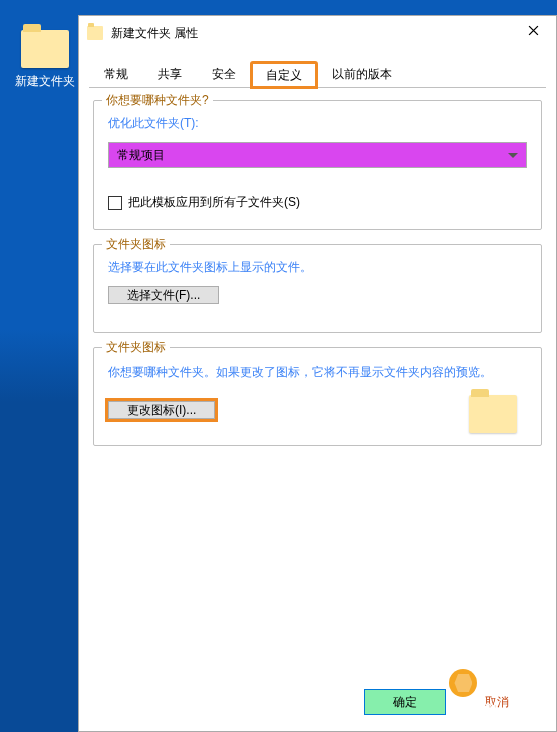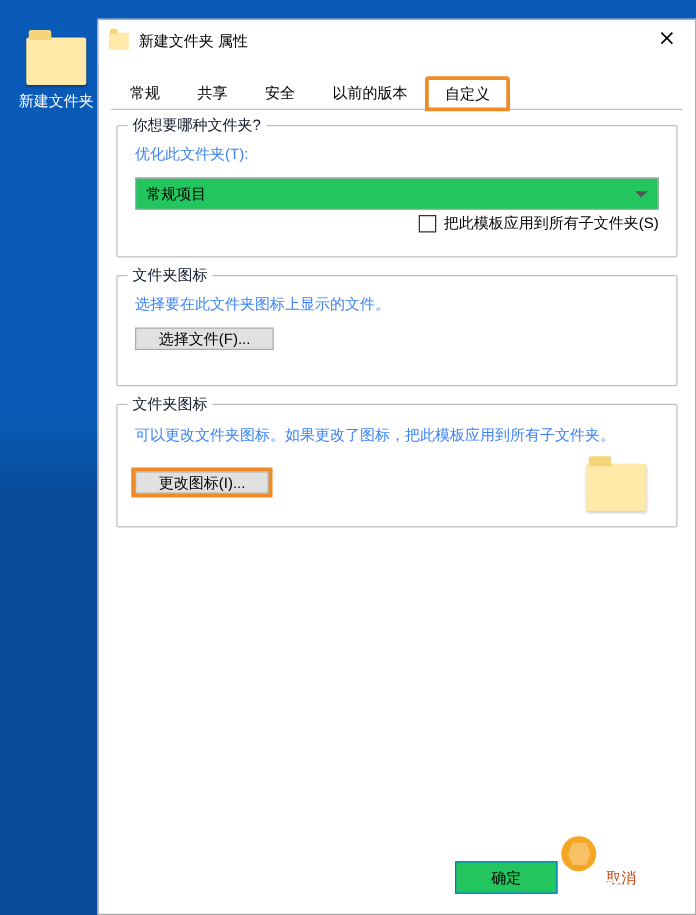--- a/index.html
+++ b/index.html
@@ -126,49 +126,48 @@
     margin-bottom: 14px;
     padding: 14px 14px 18px 14px;
     position: relative;
   }
   .group-title {
     position: absolute;
     top: -9px;
     left: 8px;
     background: #fff;
     padding: 0 4px;
-    color: #0f172a;
+    color: #a16207;
   }
   .group-label {
     margin-bottom: 10px;
     color: #3b82f6;
   }
   .dropdown {
     width: 100%;
     height: 26px;
     border: 1px solid #adadad;
-    background: #22c55e;
+    background: #d946ef;
     display: flex;
     align-items: center;
     padding: 0 8px;
     justify-content: space-between;
     cursor: pointer;
-    margin-bottom: 2px;
+    margin-bottom: 26px;
   }
   .chev {
     width: 0; height: 0;
     border-left: 5px solid transparent;
     border-right: 5px solid transparent;
     border-top: 5px solid #555;
   }
   .checkbox-row {
     display: flex;
     align-items: center;
     gap: 6px;
-    justify-content: flex-end;
   }
   .checkbox {
     width: 14px; height: 14px;
     border: 1px solid #333;
     background: #fff;
     cursor: pointer;
   }
   .btn {
     height: 18px;
     padding: 0 18px;
@@ -179,21 +178,21 @@
     align-items: center;
     justify-content: center;
     color: #000;
   }
   .btn.highlighted {
     outline: 3px solid #f08a24;
     outline-offset: 0px;
   }
   .btn.primary {
     border: 1px solid #0078d7;
-    background: #22c55e;
+    background: #86efac;
   }
   .folder-preview {
     position: absolute;
     right: 10px;
     width: 48px;
     height: 38px;
     background: #ffe9a8;
     border-radius: 2px;
     box-shadow: 0 1px 2px rgba(0,0,0,0.2);
   }
@@ -268,22 +267,22 @@
       <svg viewBox="0 0 10 10">
           <path d="M1 1 L9 9 M9 1 L1 9" stroke="#000" stroke-width="1.2"></path>
         </svg>
     </div>
   </div>
 
   <div class="tabstrip">
     <div class="tab">常规</div>
     <div class="tab">共享</div>
     <div class="tab">安全</div>
+    <div class="tab active highlighted">自定义</div>
     <div class="tab">以前的版本</div>
-    <div class="tab active highlighted">自定义</div>
   </div>
 
   <div class="content">
 
     <div class="group">
       <div class="group-title">你想要哪种文件夹?</div>
       <div class="group-label">优化此文件夹(T):</div>
       <div class="dropdown">
         <span>常规项目</span>
         <span class="chev"></span>
@@ -297,21 +296,21 @@
     <div class="group">
       <div class="group-title">文件夹图标</div>
       <div class="group-label">选择要在此文件夹图标上显示的文件。</div>
       <div style="margin-bottom:10px;">
         <div class="btn">选择文件(F)...</div>
       </div>
     </div>
 
     <div class="group icon-group" style="padding-bottom:26px;">
       <div class="group-title">文件夹图标</div>
-      <div class="group-label" style="line-height:1.7;">可以更改文件夹图标。如果更改了图标，把此模板应用到所有子文件夹。</div>
+      <div class="group-label" style="line-height:1.7;">你想要哪种文件夹。如果更改了图标，它将不再显示文件夹内容的预览。</div>
       <div style="position:relative; margin-top:19px;">
         <div class="btn highlighted">更改图标(I)...</div>
         <div class="folder-preview" style="top:-6px;"></div>
       </div>
     </div>
 
   </div>
 
   <div class="footer">
     <div class="btn primary">确定</div>

